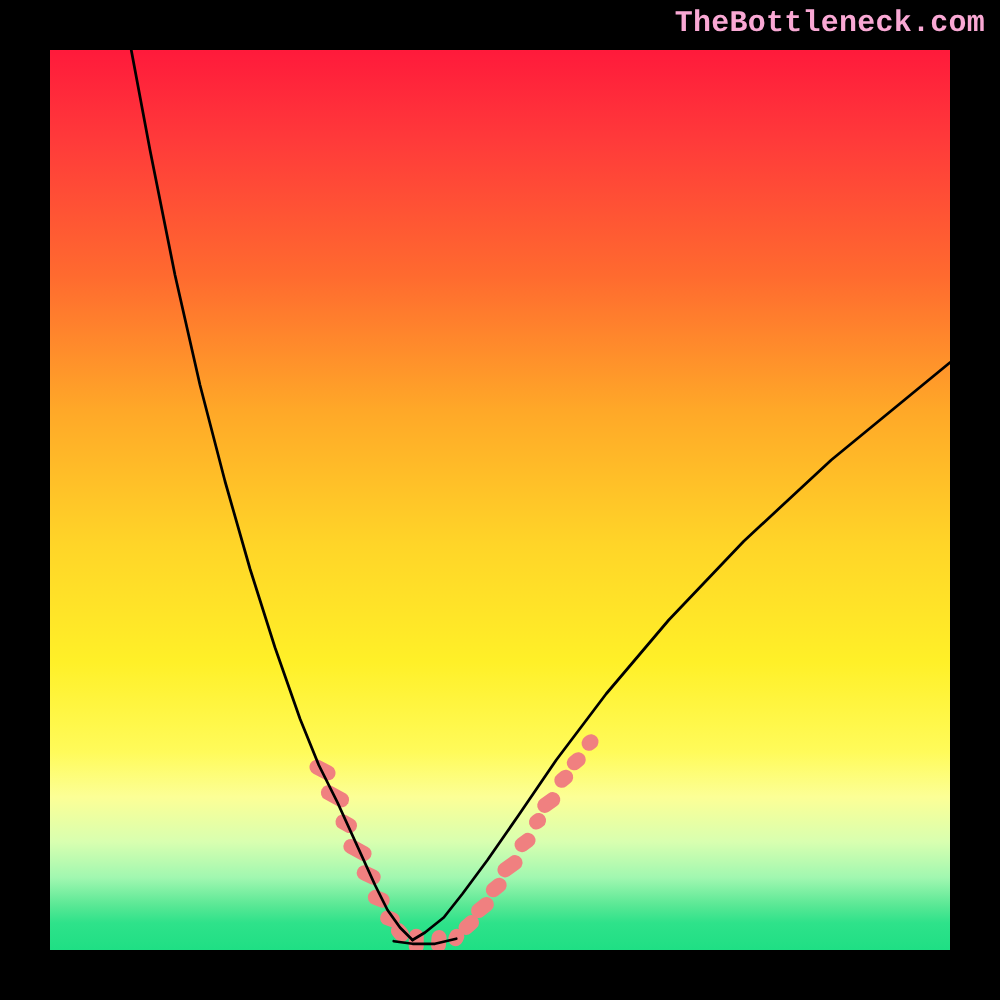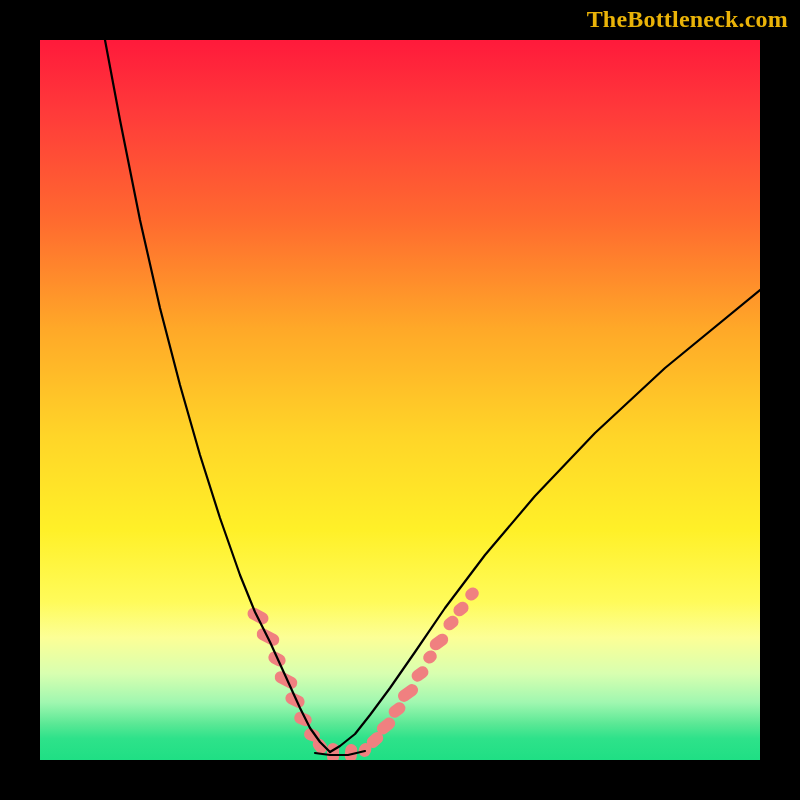--- a/index.html
+++ b/index.html
@@ -36,24 +36,24 @@
       #d8ffb0 88%,
       #a0f7b0 92%,
       #5ae895 95%,
       #2ee28a 97%,
       #1fdf84 100%);
   }
   .watermark {
     position: absolute;
     top: 6px;
     right: 12px;
-    font-family: Liberation Serif, serif;
+    font-family: Liberation Mono, monospace;
     font-size: 24px;
     font-weight: 600;
-    color: #eab308;
+    color: #f9a8d4;
     letter-spacing: 0.2px;
   }
   svg.curve {
     position: absolute;
     top: 0;
     left: 0;
     width: 720px;
     height: 720px;
   }
 </style>

